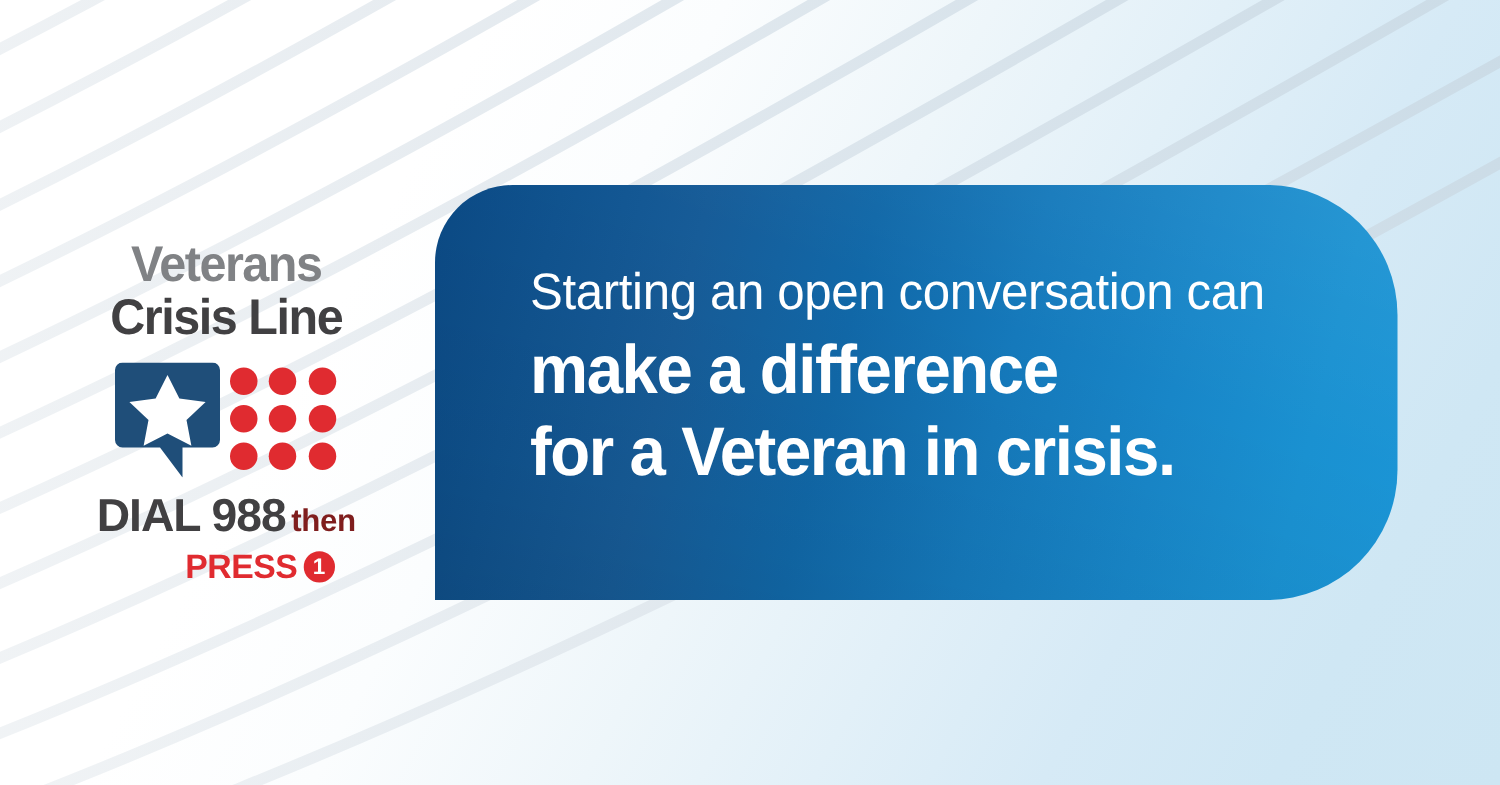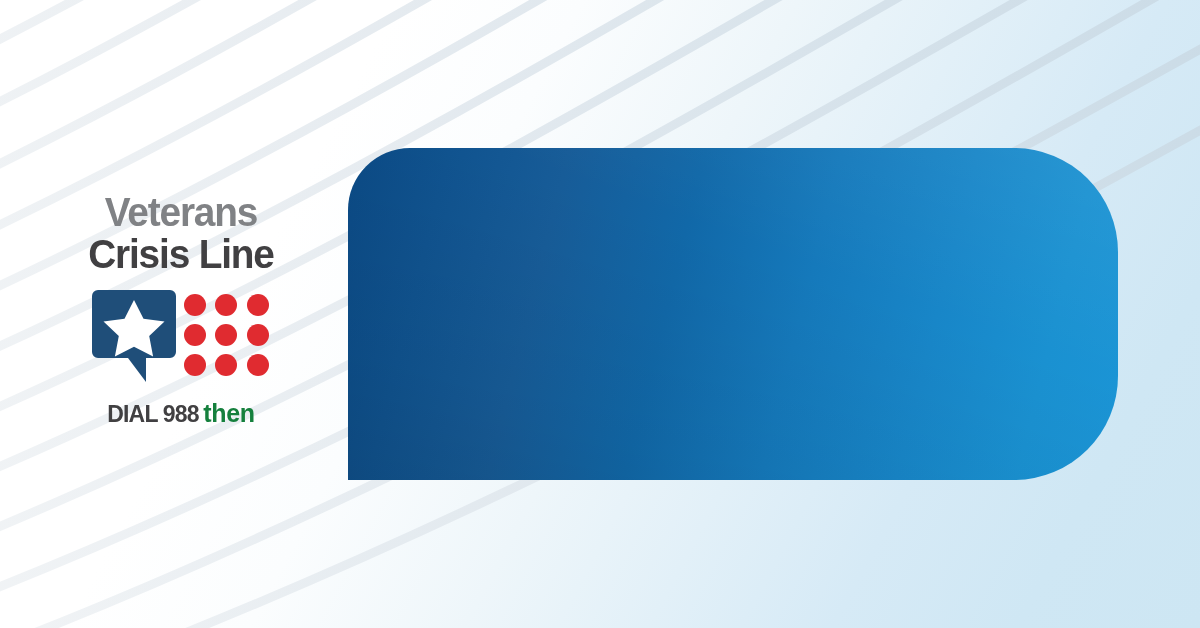--- a/index.html
+++ b/index.html
@@ -163,29 +163,29 @@
     border-radius: 50%;
     background: #e02b30;
   }
 
   .dial-line {
     margin-top: 16px;
     white-space: nowrap;
     line-height: 30px;
   }
   .dial-strong {
-    font-size: 23px;
+    font-size: 37px;
     font-weight: 700;
     color: #414042;
     letter-spacing: -0.8px;
   }
   .dial-then {
     font-size: 25px;
     font-weight: 600;
-    color: #15803d;
+    color: #7f1d1d;
     letter-spacing: -0.3px;
   }
   .press-line {
     margin-top: 2px;
     white-space: nowrap;
     line-height: 30px;
     padding-left: 54px;
   }
   .press-word {
     font-size: 27px;
@@ -241,20 +241,25 @@
         <path d="M -240 94 C 150 -82 580 -354 1240 -792"></path>
         <path d="M -250 38 C 140 -140 570 -416 1230 -860"></path>
       </g>
     </svg>
   </div>
 
   <div class="panel">
     <div class="panel-shade"></div>
   </div>
 
+  <div class="headline">
+    <span class="hl-line hl-1">Starting an open conversation can</span>
+    <span class="hl-line hl-2">make a difference</span>
+    <span class="hl-line hl-3">for a Veteran in crisis.</span>
+  </div>
 
   <div class="logo">
 
     <span class="logo-word-1">Veterans</span>
     <span class="logo-word-2">Crisis Line</span>
 
     <div class="logo-mark">
 
       <div class="bubble">
         <svg viewBox="0 0 84 92" width="84" height="92" aria-hidden="true">
@@ -273,16 +278,19 @@
         <span class="dot"></span>
         <span class="dot"></span>
         <span class="dot"></span>
       </div>
     </div>
 
     <div class="dial-line">
       <span class="dial-strong">DIAL 988</span><span>&nbsp;</span><span class="dial-then">then</span>
     </div>
 
+    <div class="press-line">
+      <span class="press-word">PRESS</span><span class="press-badge">1</span>
+    </div>
 
   </div>
 
 </div>
 
 </body></html>

